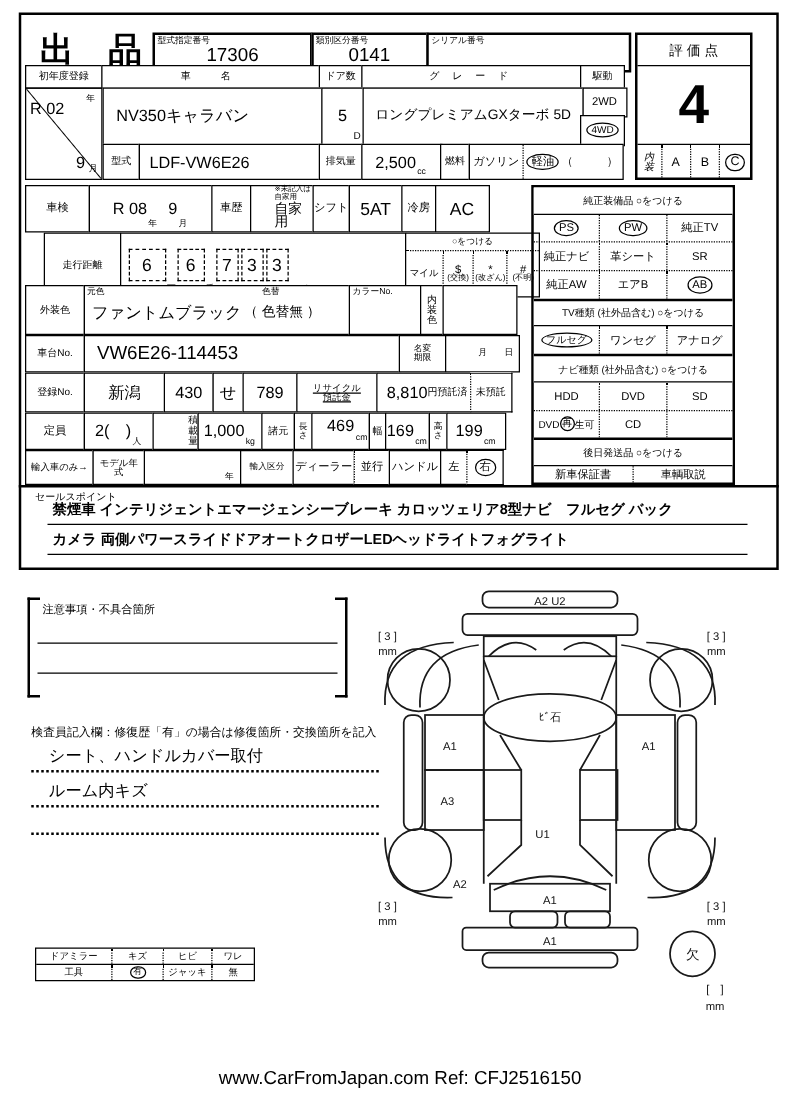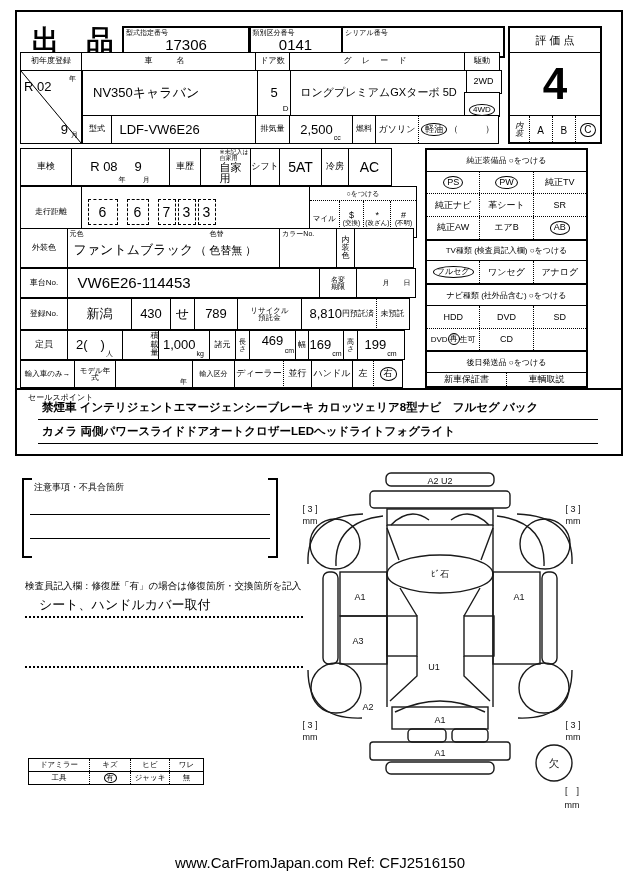--- a/index.html
+++ b/index.html
@@ -86,21 +86,21 @@
 
   <div class="row" style="left:82px;top:69.5px;height:47px;">
     <div class="fc f13" style="width:176px;justify-content:flex-start;padding-left:10px;">NV350キャラバン</div>
     <div class="fc f13" style="width:35px;">
       <span>5</span>
       <span class="abs f8" style="right:2px;bottom:2px;">D</span>
     </div>
     <div class="fc f11" style="width:177px;">ロングプレミアムGXターボ 5D</div>
     <div style="width:36px;margin-left:-1.5px;display:flex;flex-direction:column;">
       <div class="fc f9" style="width:100%;height:24px;">2WD</div>
-      <div class="fc" style="width:100%;height:24.5px;margin-top:-1.5px;align-items:flex-end;">
+      <div class="fc" style="width:100%;height:24.5px;margin-top:-1.5px;">
         <span class="circ" style="font-size:8px;">4WD</span>
       </div>
     </div>
   </div>
 
   <div class="row" style="left:82px;top:115px;height:29px;">
     <div class="fc f8" style="width:30px;">型式</div>
     <div class="fc f13" style="width:146px;justify-content:flex-start;padding-left:8px;">LDF-VW6E26</div>
     <div class="fc f8" style="width:35px;">排気量</div>
     <div class="fc" style="width:65px;">
@@ -128,21 +128,21 @@
     <div class="fc" style="width:52px;flex-direction:column;padding-left:19px;">
       <span style="font-size:6px;">※未記入は自家用</span>
       <span class="f11">自家用</span>
     </div>
     <div class="fc f9" style="width:30px;">シフト</div>
     <div class="fc" style="width:44px;font-size:14px;">5AT</div>
     <div class="fc f9" style="width:28px;">冷房</div>
     <div class="fc" style="width:44px;font-size:14px;">AC</div>
   </div>
 
-  <div class="row" style="left:20px;top:186px;height:52px;">
+  <div class="row" style="left:35px;top:186px;height:52px;">
     <div class="fc f8" style="width:62px;">走行距離</div>
     <div class="fc" style="width:230px;justify-content:flex-start;padding-left:6px;">
       <span class="dbox" style="width:30px;">6</span>
       <span class="unit">万</span>
       <span class="dbox" style="width:22px;">6</span>
       <span class="unit">千</span>
       <span class="dbox" style="width:18px;">7</span>
       <span class="dbox" style="width:18px;margin-left:2px;">3</span>
       <span class="dbox" style="width:18px;margin-left:2px;">3</span>
       <span class="unit" style="margin-left:14px;">km</span>
@@ -195,21 +195,21 @@
         <span class="f7" style="margin-left:14px;">日</span>
     </div>
   </div>
 
   <div class="row" style="left:20px;top:298px;height:32px;">
     <div class="fc f8" style="width:48px;">登録No.</div>
     <div class="fc f13" style="width:66px;">新潟</div>
     <div class="fc f13" style="width:40px;">430</div>
     <div class="fc f13" style="width:26px;">せ</div>
     <div class="fc f13" style="width:44px;">789</div>
-    <div class="fc" style="width:66px;">
+    <div class="fc" style="width:66px;text-decoration:underline;">
       <span class="vert" style="width:44px;font-size:7.5px;">リサイクル預託金</span>
     </div>
     <div class="fc" style="width:76px;justify-content:flex-end;padding-right:2px;">
       <span class="f13">8,810</span>
         <span class="f8">円預託済</span>
     </div>
     <div class="fc dl f8" style="width:34px;">未預託</div>
   </div>
 
   <div class="row" style="left:20px;top:330px;height:30px;">
@@ -279,21 +279,21 @@
       <div class="opt-cell">革シート</div>
       <div class="opt-cell">SR</div>
     </div>
     <div class="opt-row" style="height:22px;border-top:1.5px dotted #000;">
       <div class="opt-cell">純正AW</div>
       <div class="opt-cell">エアB</div>
       <div class="opt-cell">
           <span class="circ">AB</span>
         </div>
     </div>
-    <div class="opt-head" style="height:20px;">TV種類 (検査員記入欄) ○をつける</div>
+    <div class="opt-head" style="height:20px;">TV種類 (社外品含む) ○をつける</div>
     <div class="opt-row" style="height:22px;">
       <div class="opt-cell">
           <span class="circ" style="font-size:8px;">フルセグ</span>
         </div>
       <div class="opt-cell">ワンセグ</div>
       <div class="opt-cell">アナログ</div>
     </div>
     <div class="opt-head" style="height:20px;">ナビ種類 (社外品含む) ○をつける</div>
     <div class="opt-row" style="height:22px;">
       <div class="opt-cell">HDD</div>
@@ -324,20 +324,21 @@
   <div class="abs" style="left:22px;top:478px;width:256px;height:80px;">
     <div class="abs" style="left:0;top:0;width:10px;height:100%;border:2px solid #000;border-right:none;"></div>
     <div class="abs" style="right:0;top:0;width:10px;height:100%;border:2px solid #000;border-left:none;"></div>
     <div class="abs f9" style="left:12px;top:3px;">注意事項・不具合箇所</div>
     <div class="hline" style="left:8px;top:36px;width:240px;"></div>
     <div class="hline" style="left:8px;top:60px;width:240px;"></div>
   </div>
 
   <div class="abs" style="left:25px;top:580px;font-size:9.5px;">検査員記入欄：修復歴「有」の場合は修復箇所・交換箇所を記入</div>
   <div class="abs" style="left:25px;top:596px;width:278px;height:22px;border-bottom:2px dotted #000;font-size:13px;padding-left:14px;">シート、ハンドルカバー取付</div>
+  <div class="abs" style="left:25px;top:624px;width:278px;height:22px;border-bottom:2px dotted #000;font-size:13px;padding-left:14px;">ルーム内キズ</div>
   <div class="dotline" style="left:25px;top:652px;width:278px;height:14px;"></div>
 
   <div class="abs" style="left:28px;top:758px;width:176px;height:27px;border:1.5px solid #000;display:flex;flex-direction:column;">
     <div style="flex:1;display:flex;border-bottom:1px solid #000;">
       <div style="width:60px;display:flex;align-items:center;justify-content:center;font-size:7.5px;">ドアミラー</div>
       <div style="width:40px;border-left:1.5px dotted #000;display:flex;align-items:center;justify-content:center;font-size:7.5px;">キズ</div>
       <div style="width:38px;border-left:1.5px dotted #000;display:flex;align-items:center;justify-content:center;font-size:7.5px;">ヒビ</div>
       <div style="flex:1;border-left:1.5px dotted #000;display:flex;align-items:center;justify-content:center;font-size:7.5px;">ワレ</div>
     </div>
     <div style="flex:1;display:flex;">

